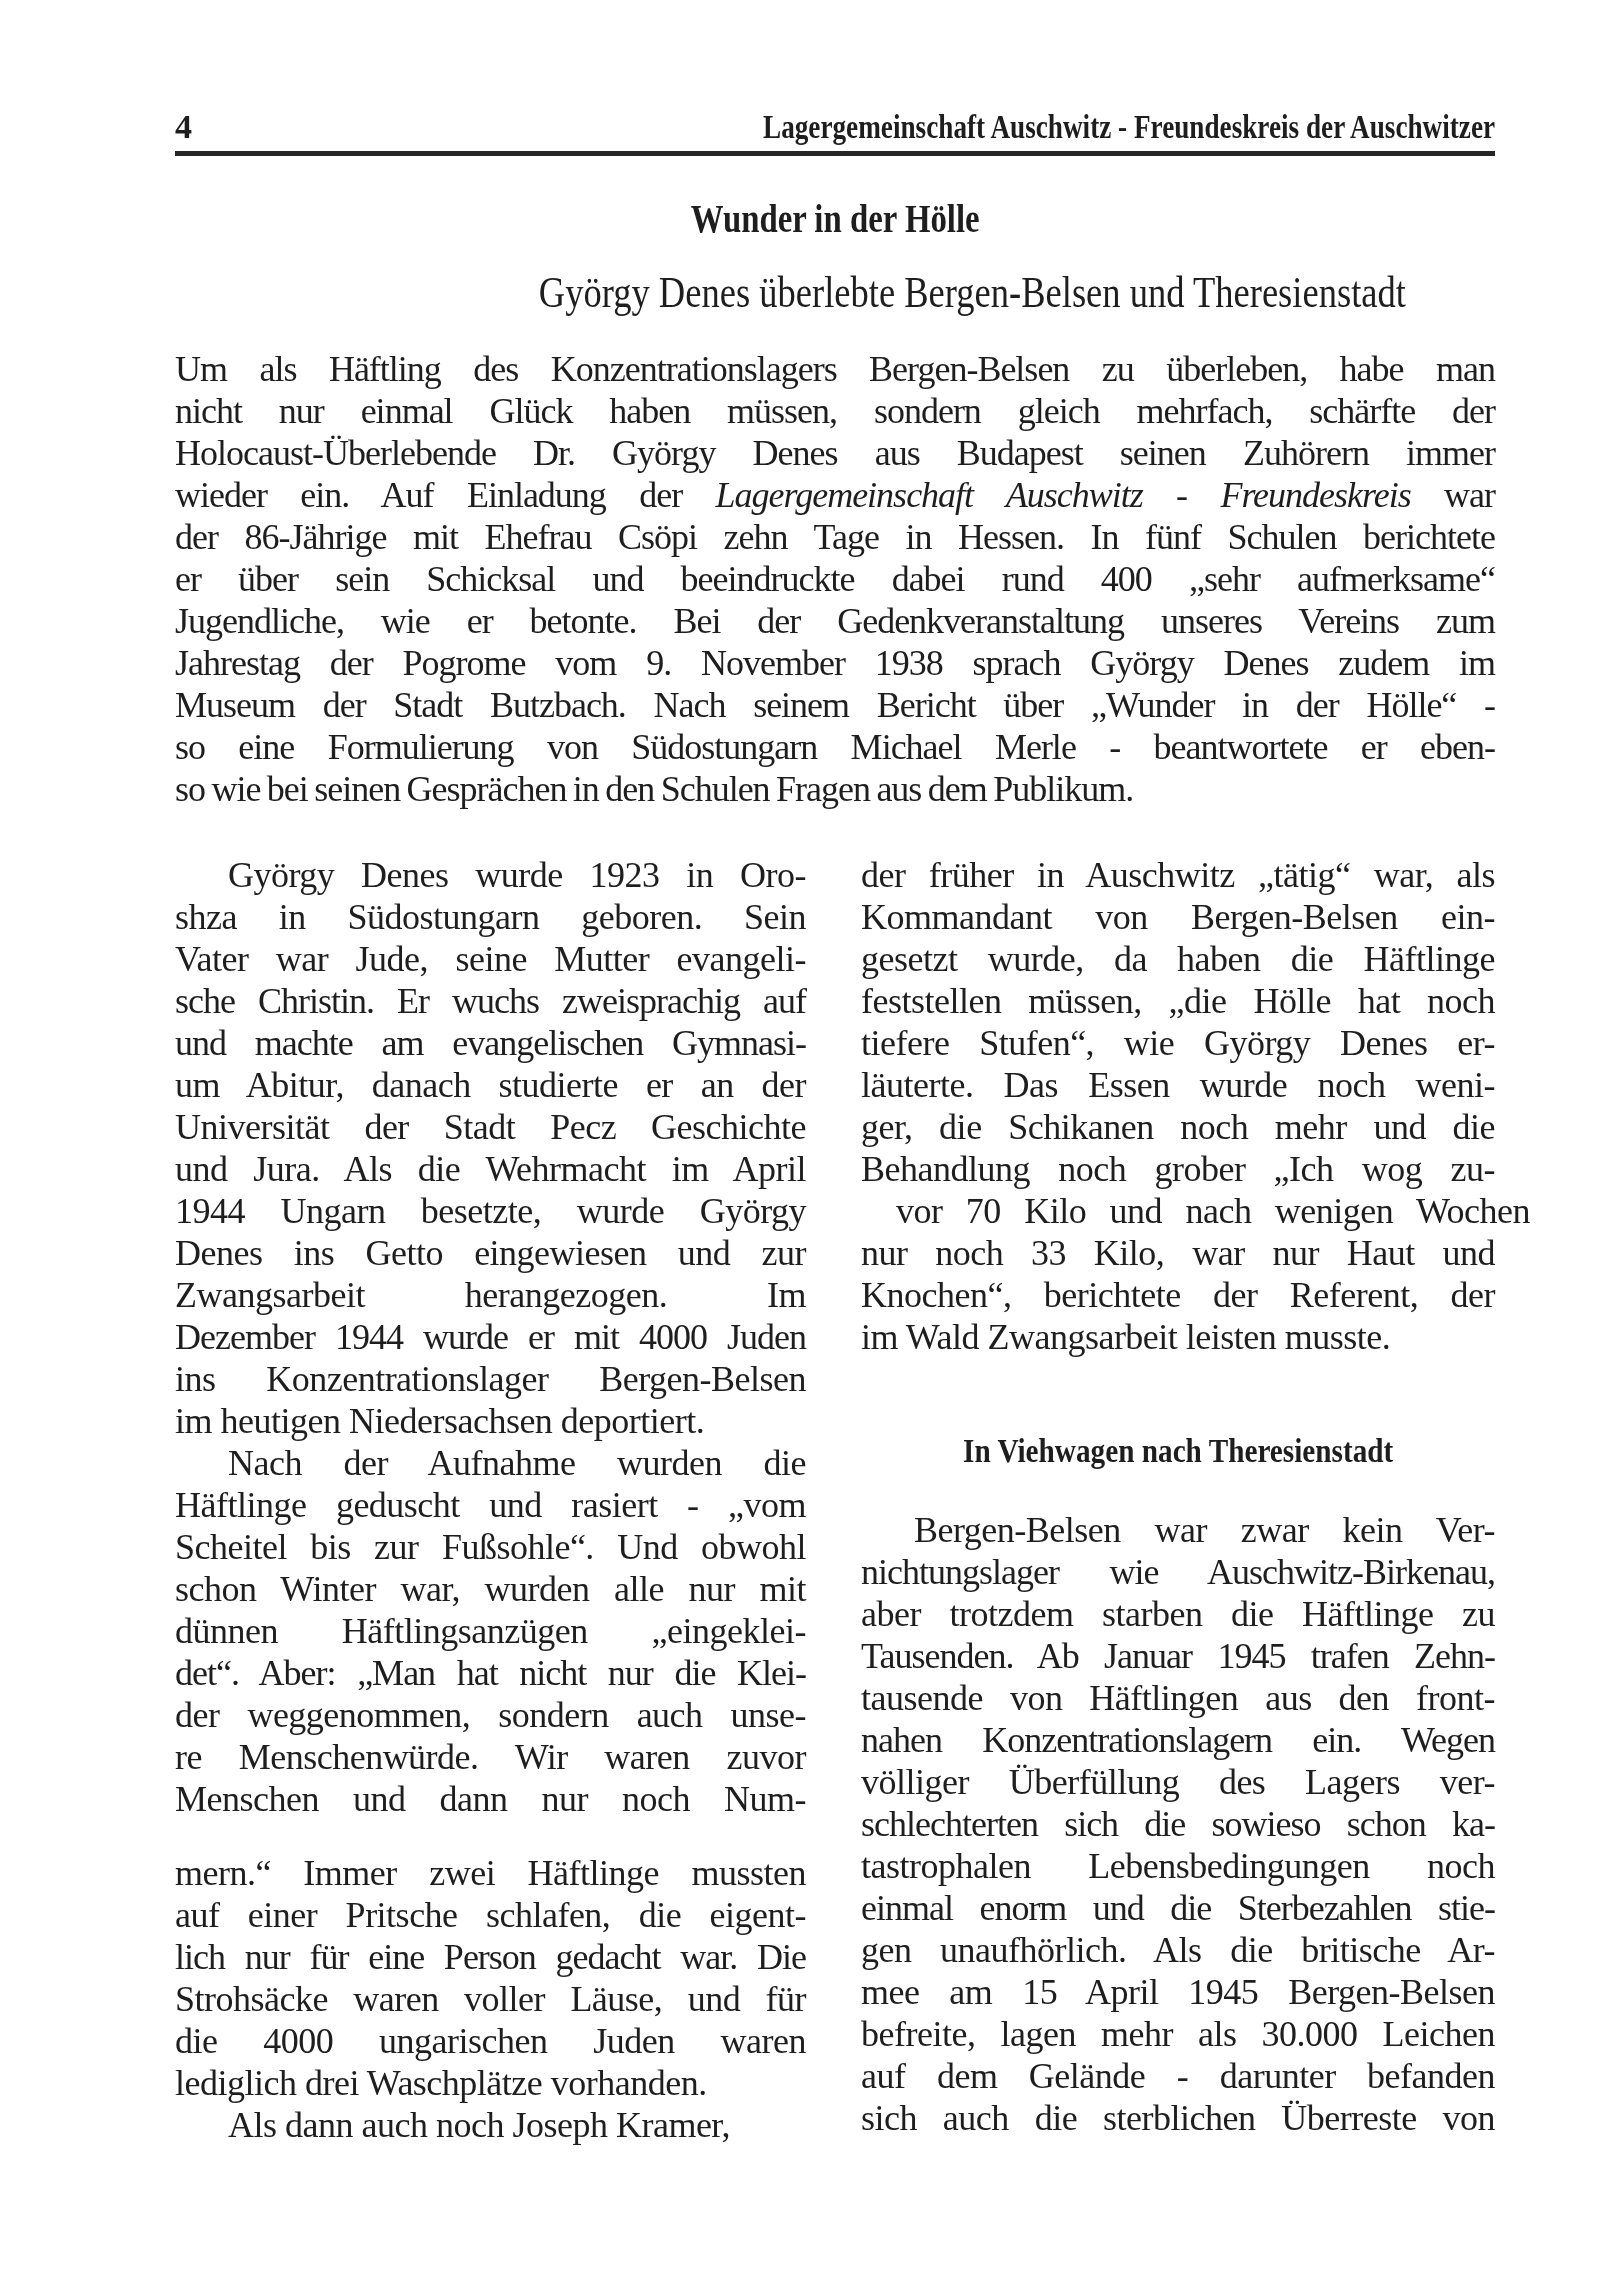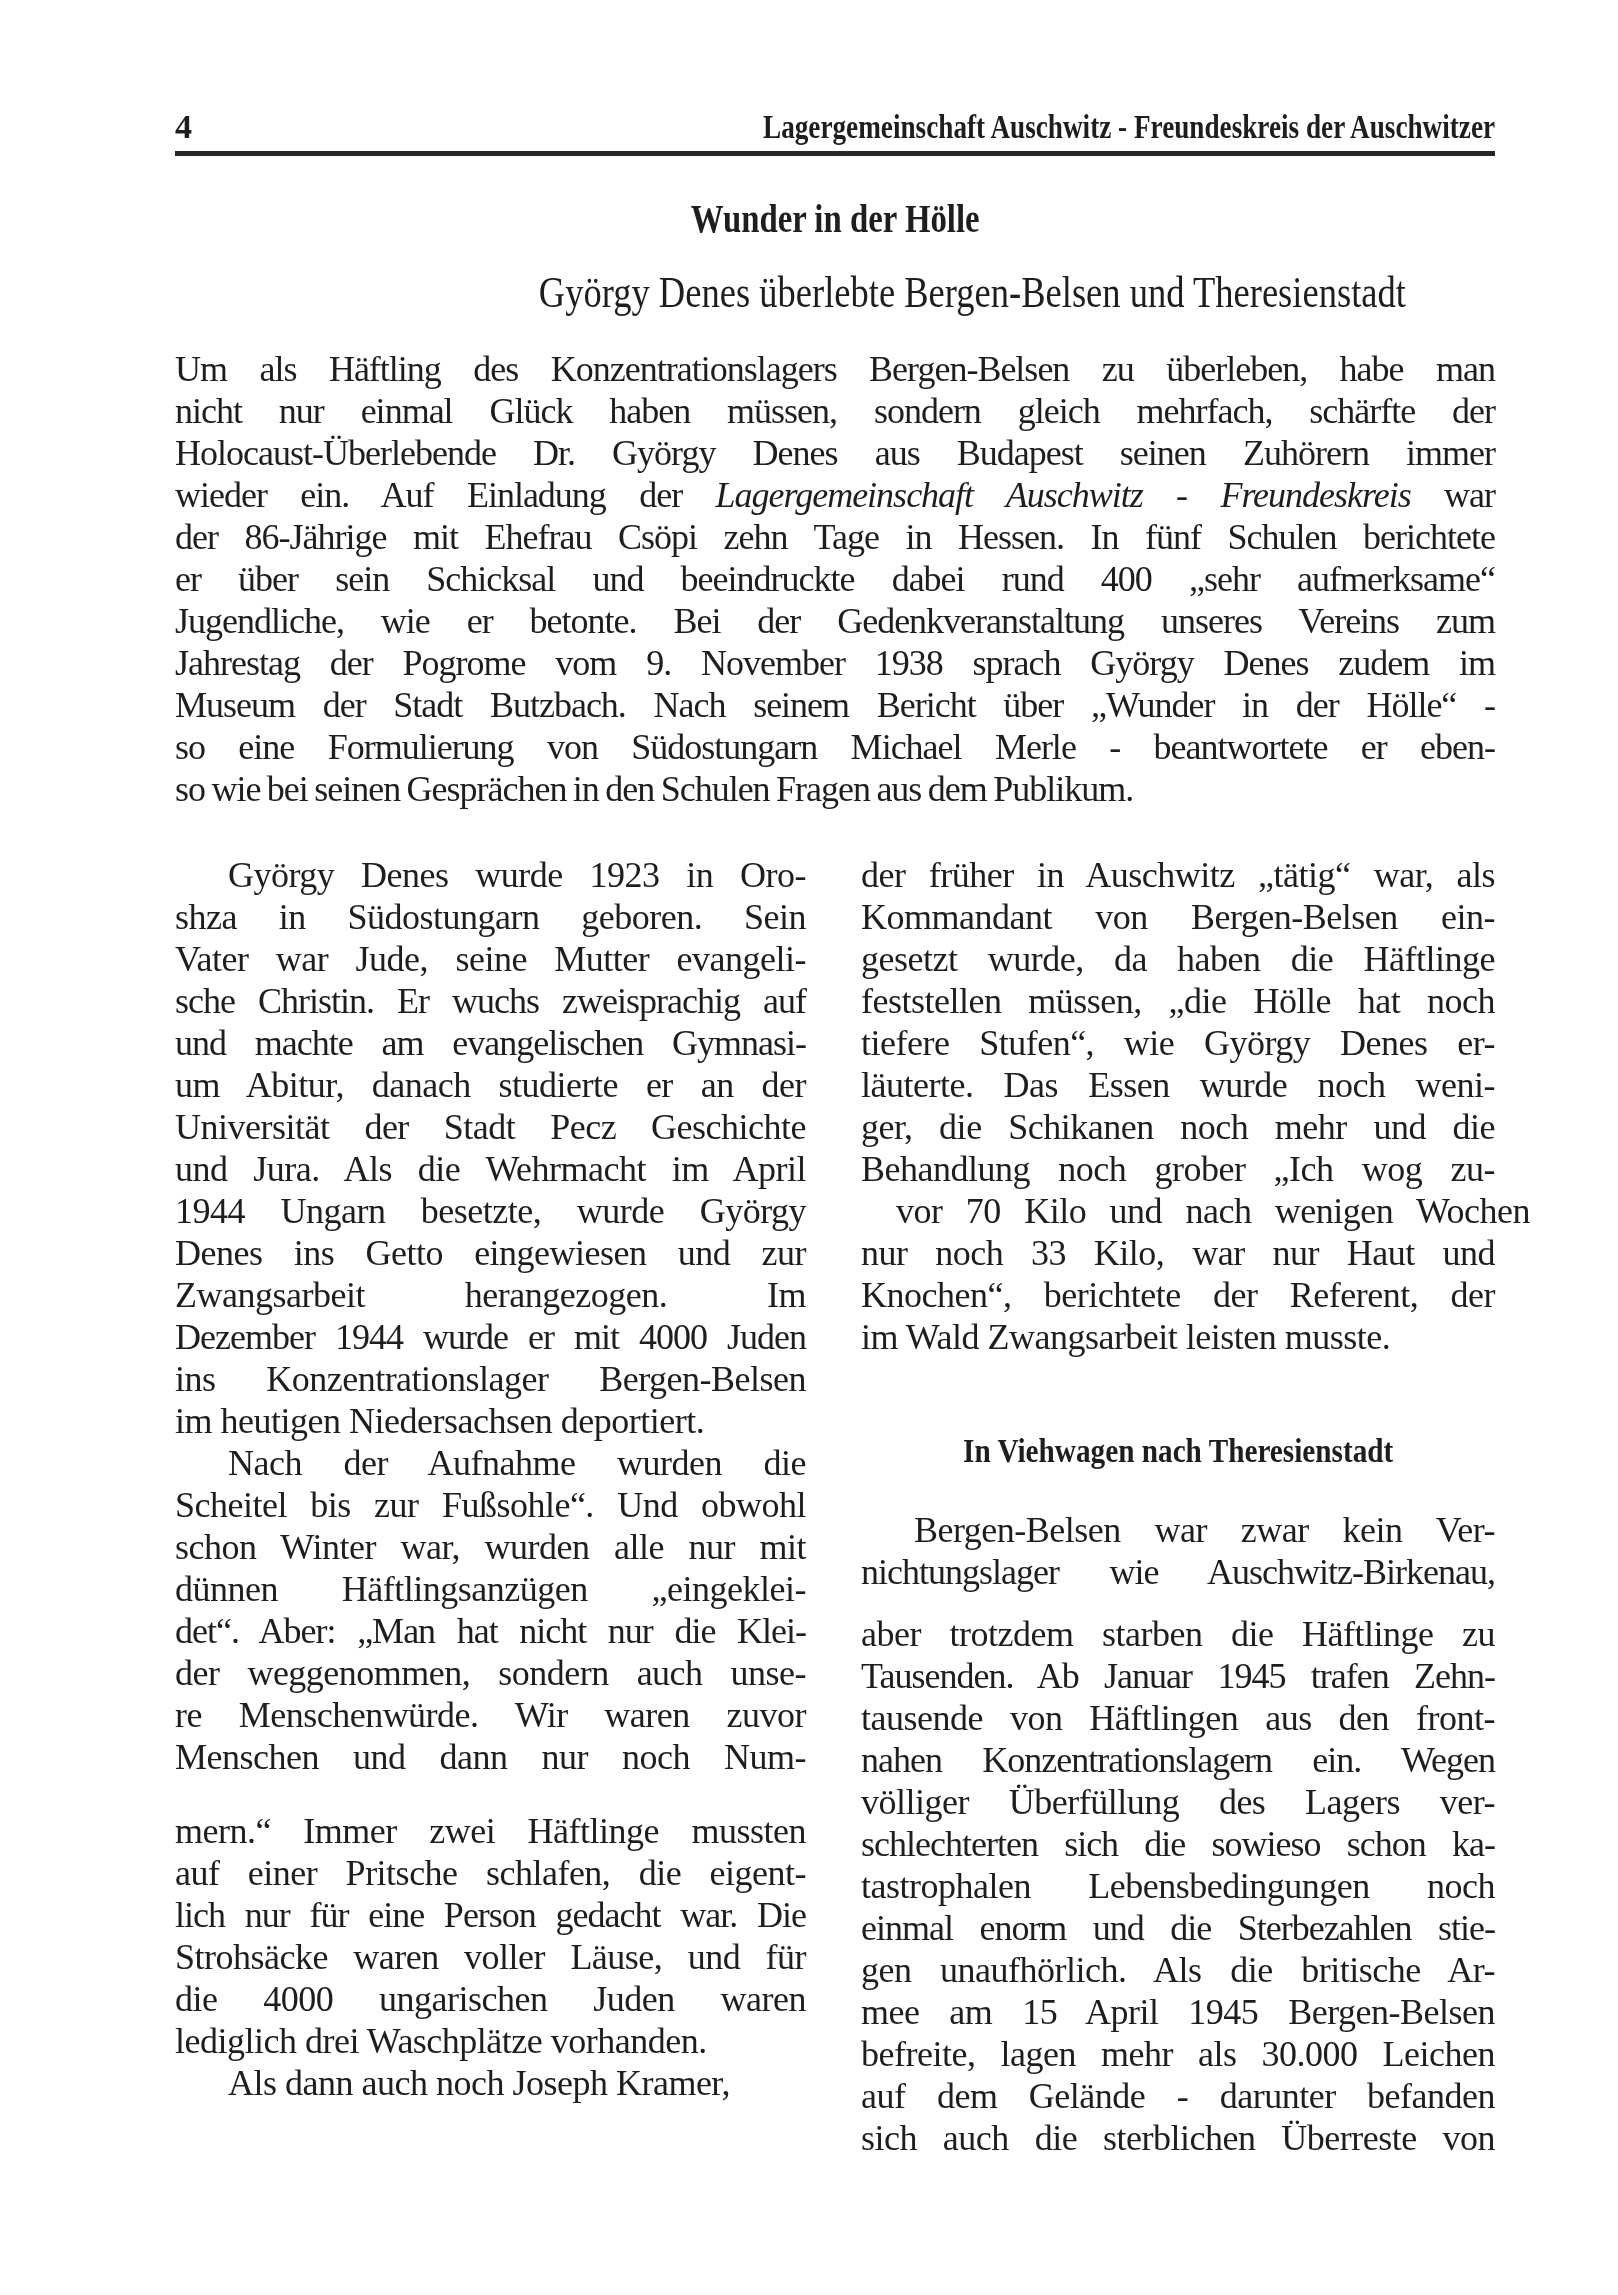--- a/index.html
+++ b/index.html
@@ -82,20 +82,21 @@
     <span class="line j" style="width: 631px;">um Abitur, danach studierte er an der</span>
     <span class="line j" style="width: 631px;">Universität der Stadt Pecz Geschichte</span>
     <span class="line j" style="width: 631px;">und Jura. Als die Wehrmacht im April</span>
     <span class="line j" style="width: 631px;">1944 Ungarn besetzte, wurde György</span>
     <span class="line j" style="width: 631px;">Denes ins Getto eingewiesen und zur</span>
     <span class="line j" style="width: 631px;">Zwangsarbeit herangezogen. Im</span>
     <span class="line j cond" style="width: 631px;">Dezember 1944 wurde er mit 4000 Juden</span>
     <span class="line j" style="width: 631px;">ins Konzentrationslager Bergen-Belsen</span>
     <span class="line last" style="width: 631px;">im heutigen Niedersachsen deportiert.</span>
     <span class="line j indent" style="width: 631px;">Nach der Aufnahme wurden die</span>
+    <span class="line j" style="width: 631px;">Häftlinge geduscht und rasiert - „vom</span>
     <span class="line j" style="width: 631px;">Scheitel bis zur Fußsohle“. Und obwohl</span>
     <span class="line j" style="width: 631px;">schon Winter war, wurden alle nur mit</span>
     <span class="line j" style="width: 631px;">dünnen Häftlingsanzügen „eingeklei-</span>
     <span class="line j cond" style="width: 631px;">det“. Aber: „Man hat nicht nur die Klei-</span>
     <span class="line j" style="width: 631px;">der weggenommen, sondern auch unse-</span>
     <span class="line j" style="width: 631px;">re Menschenwürde. Wir waren zuvor</span>
     <span class="line j" style="width: 631px;">Menschen und dann nur noch Num-</span>
     <span class="line j" style="width: 631px; margin-top: 32px;">mern.“ Immer zwei Häftlinge mussten</span>
     <span class="line j" style="width: 631px;">auf einer Pritsche schlafen, die eigent-</span>
     <span class="line j cond" style="width: 631px;">lich nur für eine Person gedacht war. Die</span>
@@ -120,21 +121,21 @@
     <span class="line last" style="width: 634px;">im Wald Zwangsarbeit leisten musste.</span>
   </div>
 
   <h3 class="section-heading" style="margin:0;">
     <span>In Viehwagen nach Theresienstadt</span>
   </h3>
 
   <div class="lines col-right-2 cond-c">
     <span class="line j indent" style="width: 634px;">Bergen-Belsen war zwar kein Ver-</span>
     <span class="line j cond" style="width: 634px;">nichtungslager wie Auschwitz-Birkenau,</span>
-    <span class="line j" style="width: 634px; margin-top: 20px;">aber trotzdem starben die Häftlinge zu</span>
+    <span class="line j" style="width: 634px;">aber trotzdem starben die Häftlinge zu</span>
     <span class="line j cond" style="width: 634px;">Tausenden. Ab Januar 1945 trafen Zehn-</span>
     <span class="line j" style="width: 634px;">tausende von Häftlingen aus den front-</span>
     <span class="line j cond" style="width: 634px;">nahen Konzentrationslagern ein. Wegen</span>
     <span class="line j" style="width: 634px;">völliger Überfüllung des Lagers ver-</span>
     <span class="line j cond" style="width: 634px;">schlechterten sich die sowieso schon ka-</span>
     <span class="line j" style="width: 634px;">tastrophalen Lebensbedingungen noch</span>
     <span class="line j cond" style="width: 634px;">einmal enorm und die Sterbezahlen stie-</span>
     <span class="line j" style="width: 634px;">gen unaufhörlich. Als die britische Ar-</span>
     <span class="line j" style="width: 634px;">mee am 15 April 1945 Bergen-Belsen</span>
     <span class="line j" style="width: 634px;">befreite, lagen mehr als 30.000 Leichen</span>

